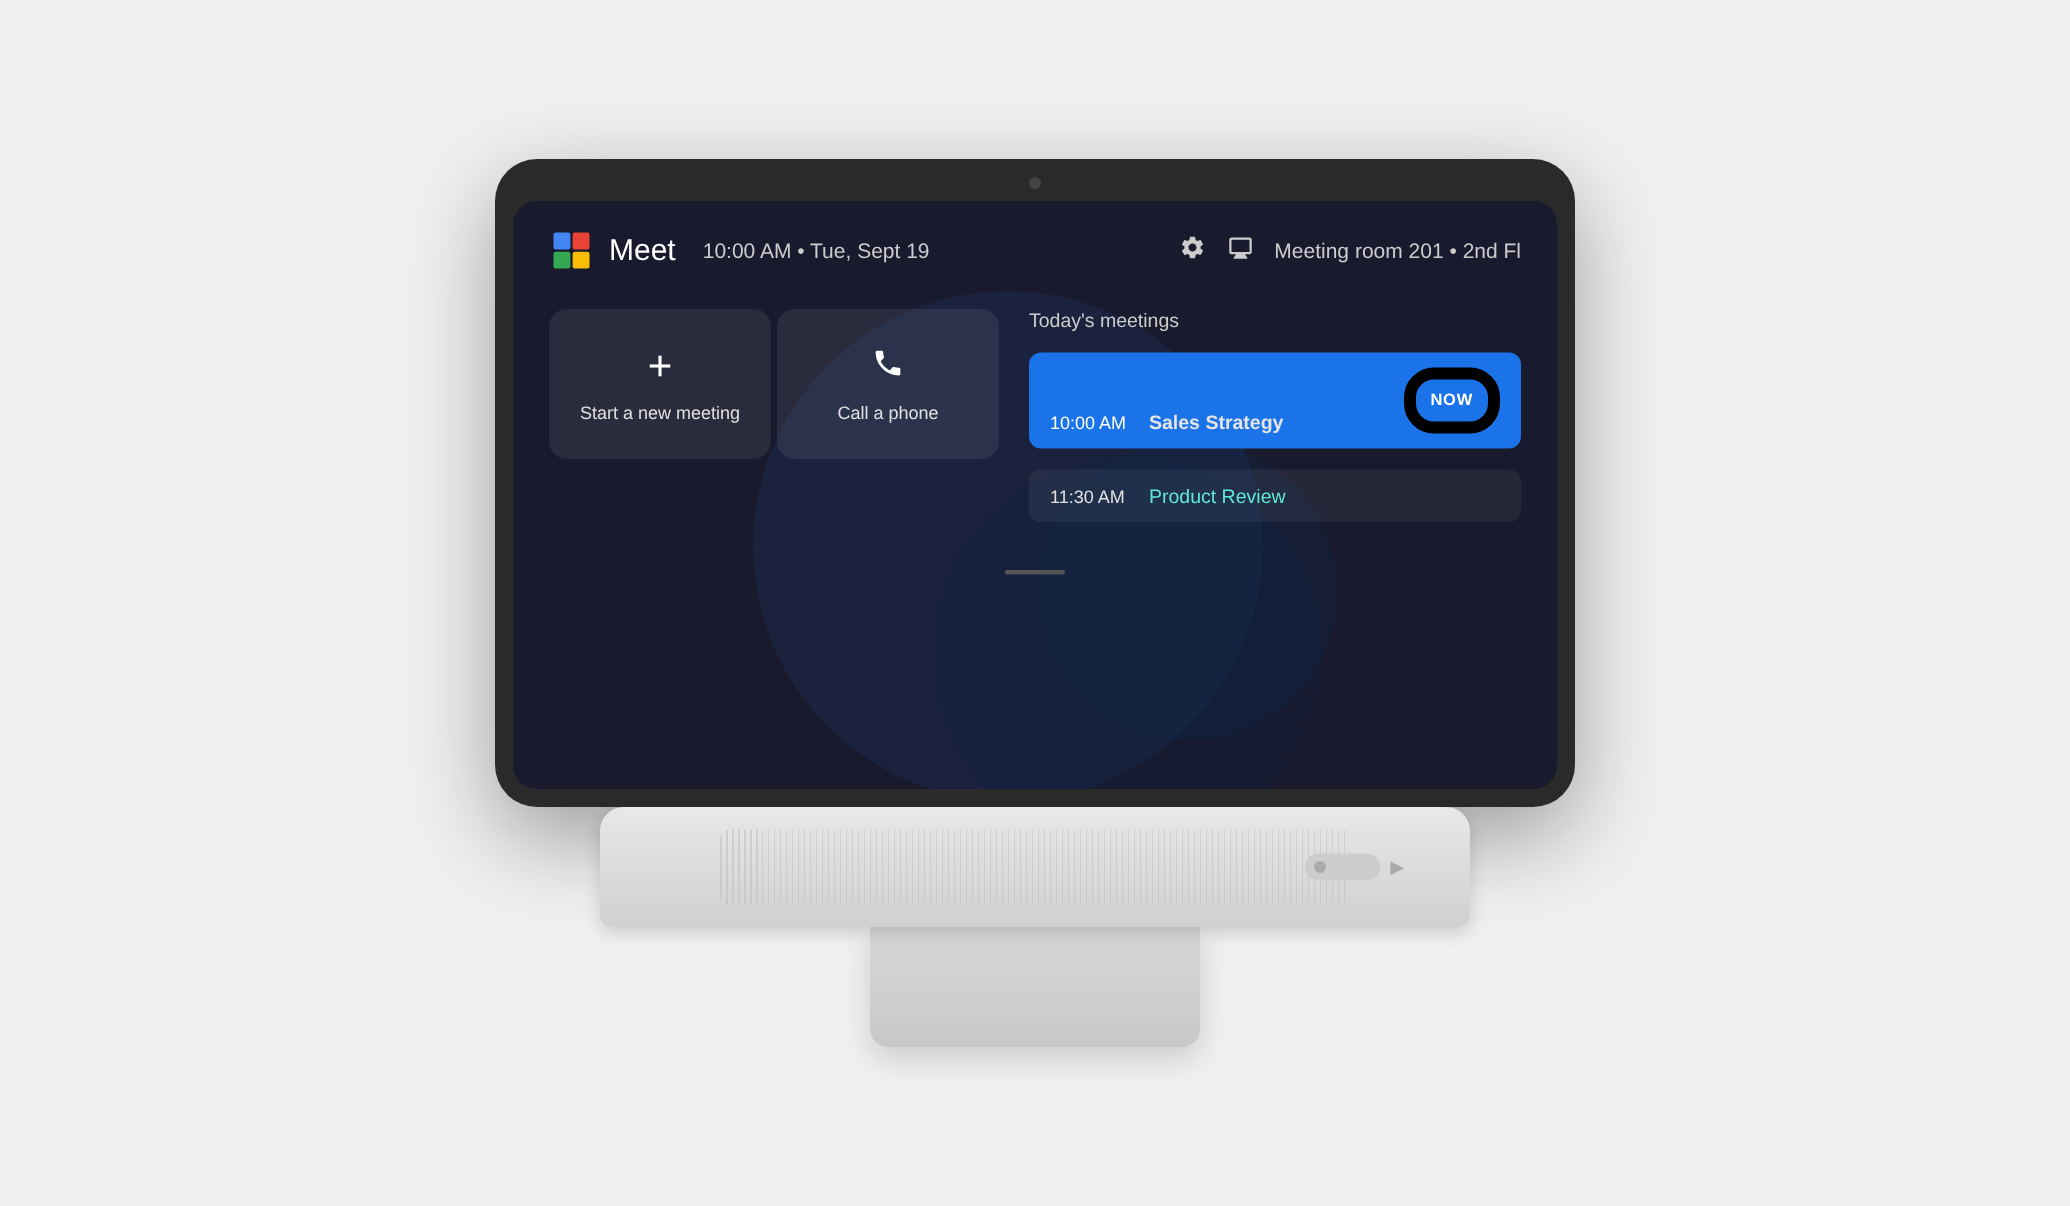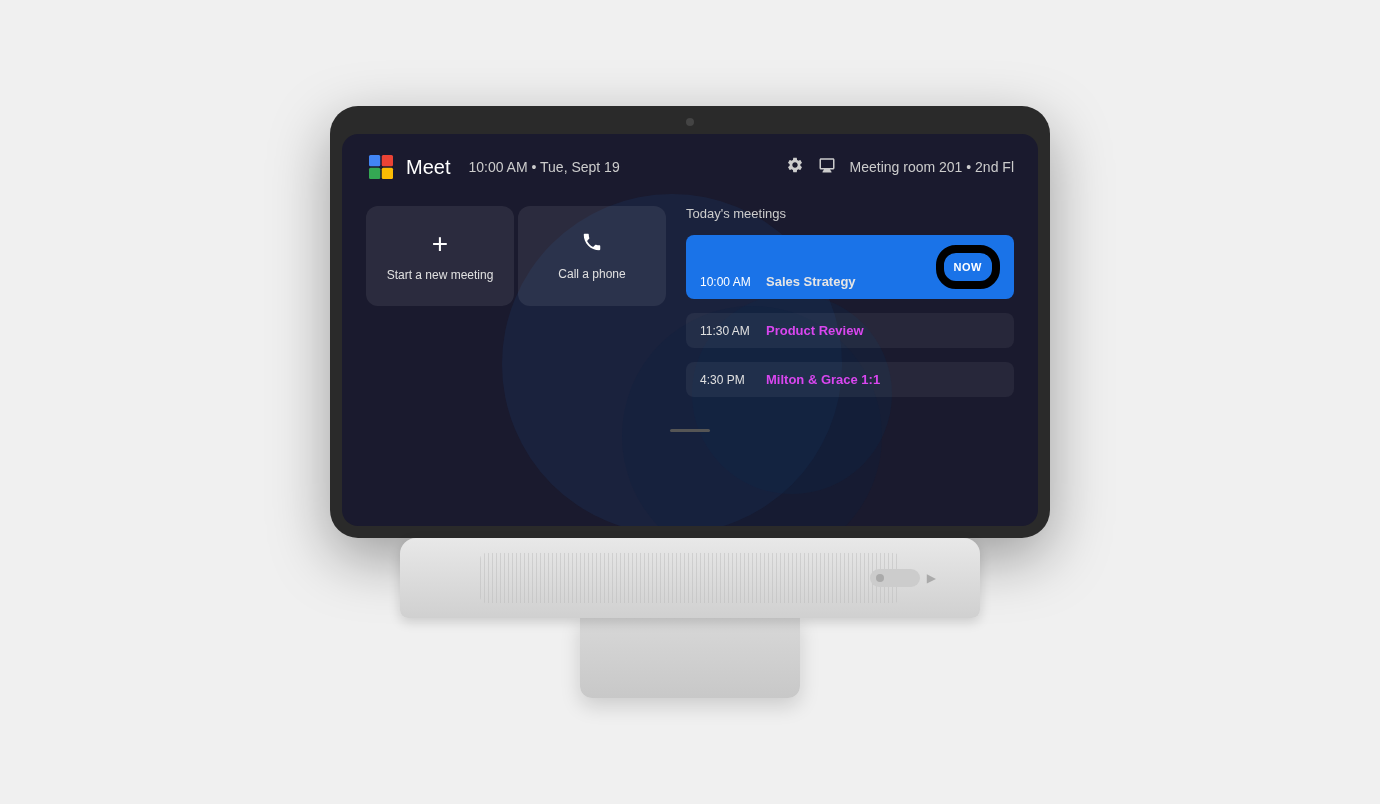--- a/index.html
+++ b/index.html
@@ -204,23 +204,23 @@
       min-width: 64px;
       font-weight: 500;
     }
 
     .meeting-item.active .meeting-time {
       color: #fff;
     }
 
     .meeting-name {
       font-size: 13px;
-      color: #d946ef;
+      color: #5eead4;
       flex: 1;
-      font-weight: 700;
+      font-weight: 400;
     }
 
     .meeting-item.active .meeting-name {
       color: #e5e5e5;
       font-weight: 600;
     }
 
     .now-badge {
       background: transparent;
       border: 8px solid #000000;
@@ -379,24 +379,20 @@
             <span class="meeting-name">Sales Strategy</span>
             <span class="now-badge">NOW</span>
           </div>
 
           <div class="meeting-item inactive">
             <span class="meeting-time">11:30 AM</span>
             <span class="meeting-name">Product Review</span>
           </div>
 
 
-          <div class="meeting-item inactive">
-            <span class="meeting-time">4:30 PM</span>
-            <span class="meeting-name">Milton &amp; Grace 1:1</span>
-          </div>
 
         </div>
       </div>
 
       <div class="screen-indicator">
         <div class="indicator-line"></div>
       </div>
 
     </div>
   </div>

